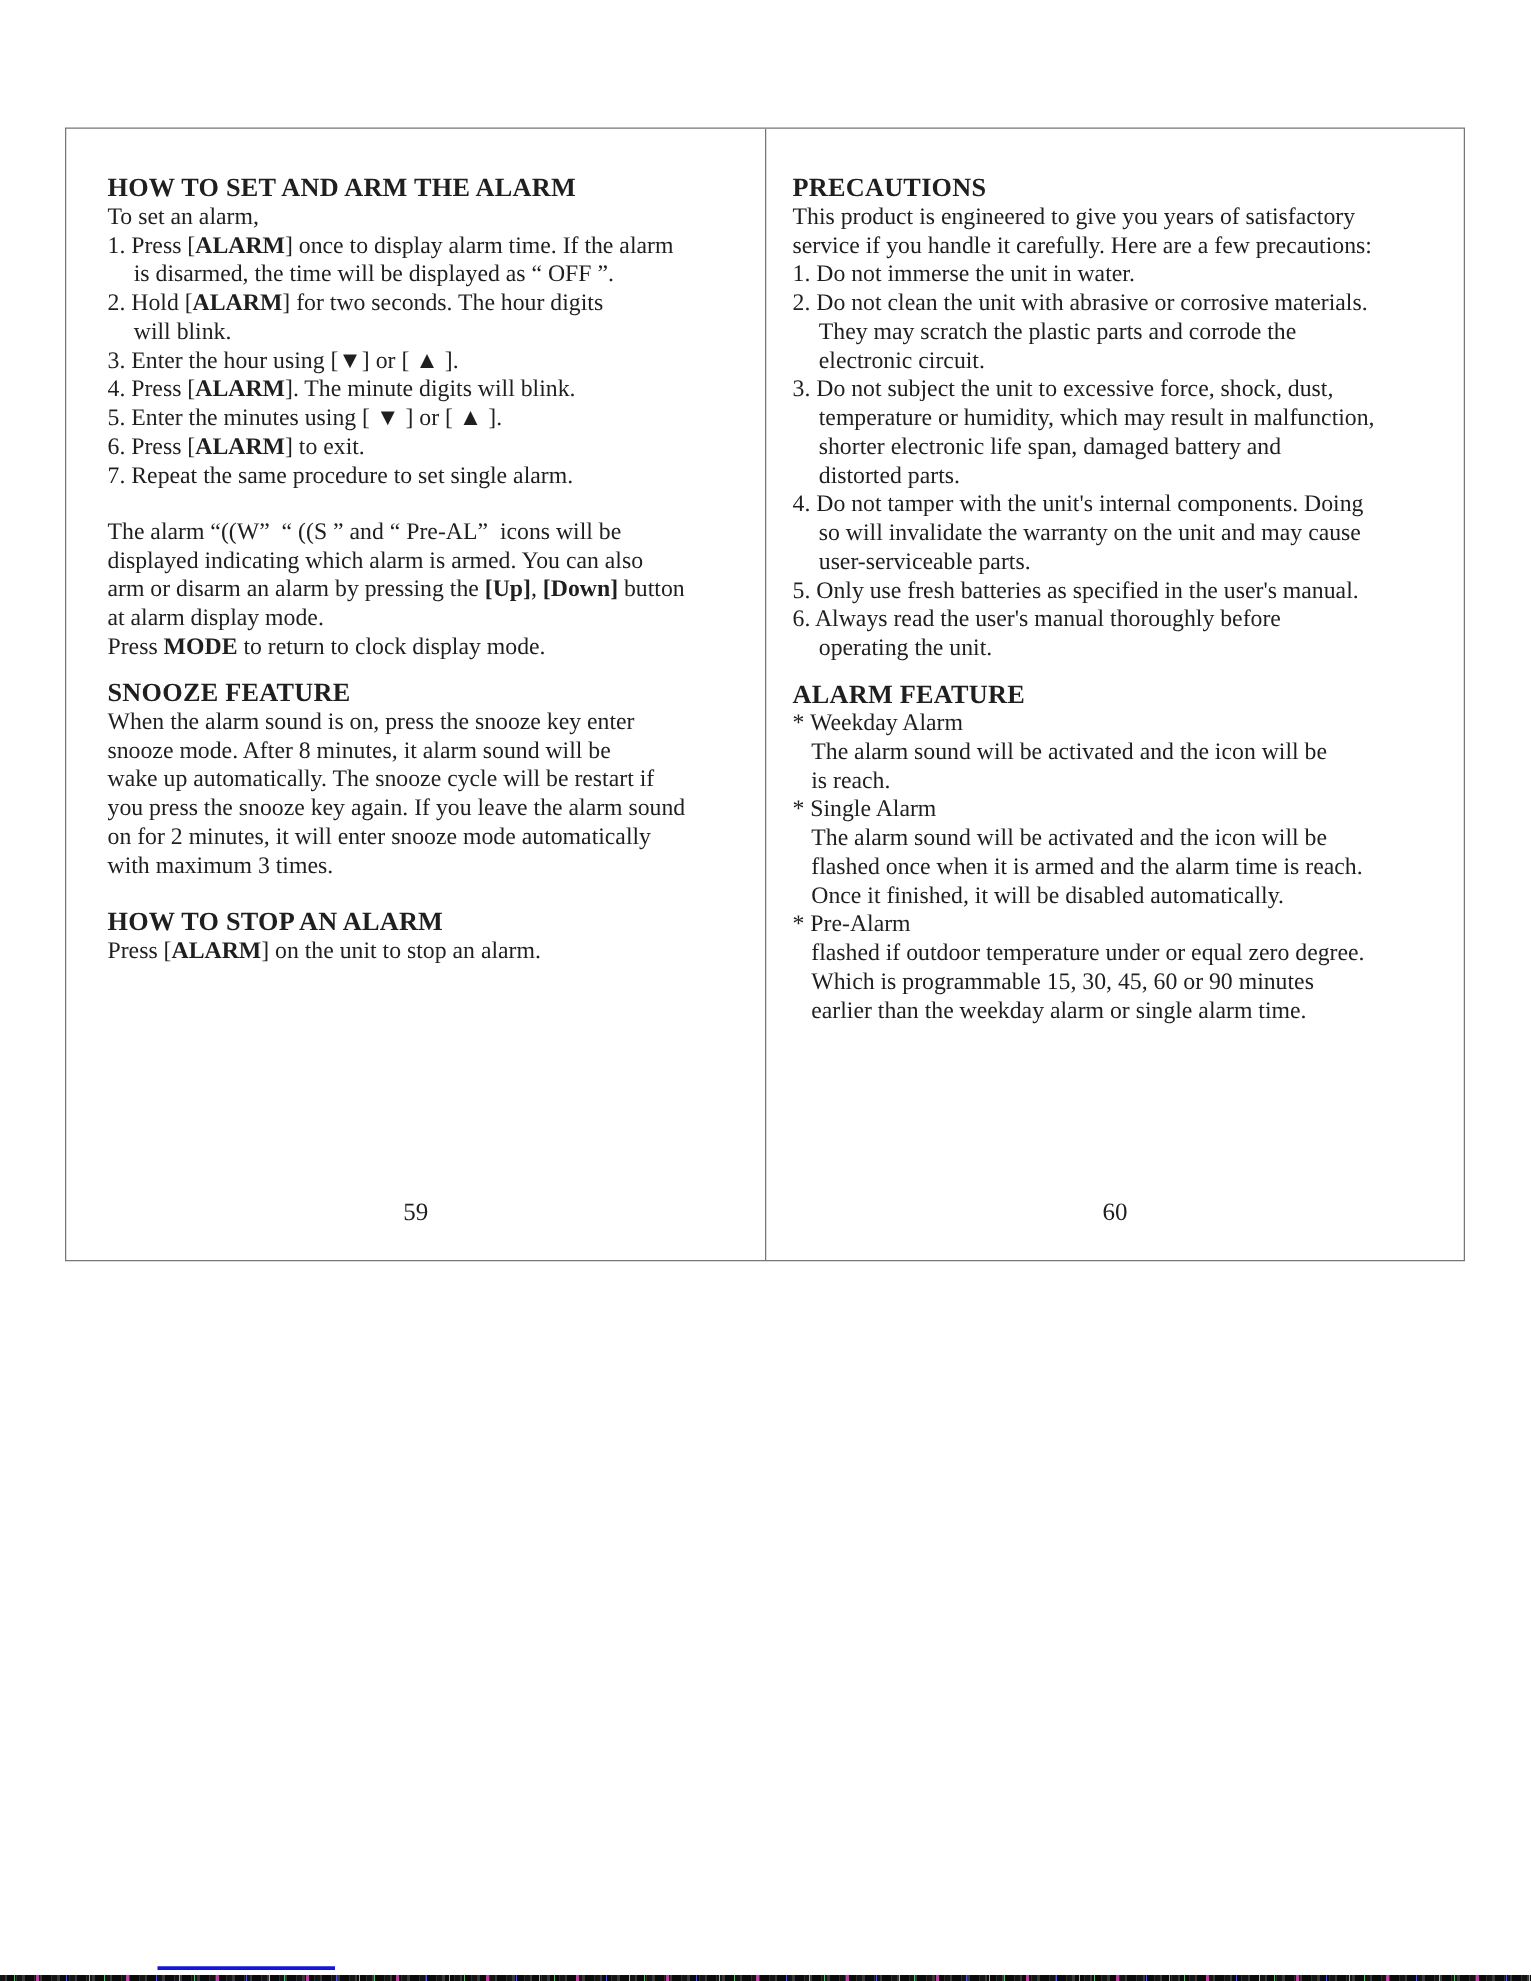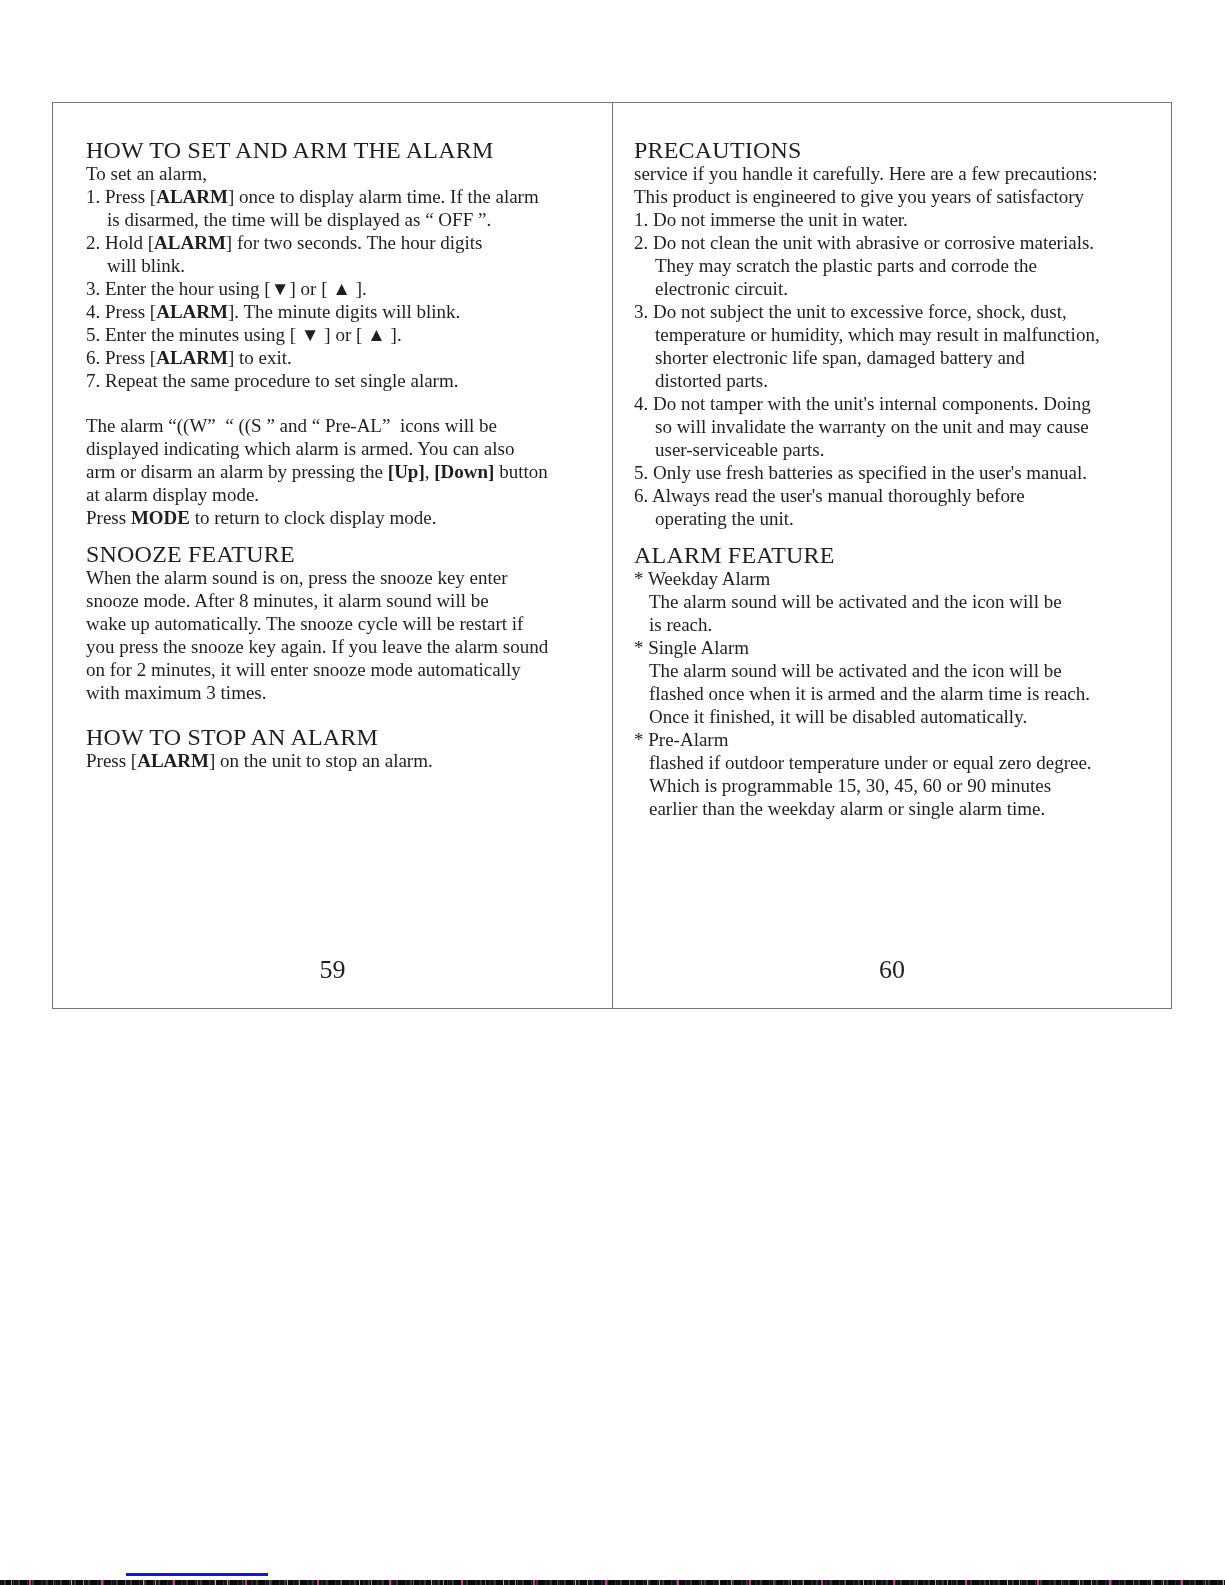--- a/index.html
+++ b/index.html
@@ -11,29 +11,29 @@
   }
   .frame{
     position:absolute;left:52px;top:102px;width:1120px;height:907px;
     box-sizing:border-box;border:1px solid var(--frame-border,#767676);
     display:flex;background:#ffffff;
   }
   .col{position:relative;box-sizing:border-box;height:100%}
   .col-left{width:560px;border-right:1px solid var(--frame-border,#767676);padding:36px 0 0 33px}
   .col-right{flex:1;padding:36px 0 0 21px}
   .tline{font-size:19px;line-height:23px;white-space:pre}
-  .tline.heading{font-weight:400;font-size:24px;letter-spacing:.2px}
+  .tline.heading{font-weight:700;font-size:21px;letter-spacing:.2px}
   .tline.ind1{padding-left:21px}
   .tline.ind2{padding-left:15px}
   .tline .b{font-weight:700}
   .gap{height:22px}
   .gap-sm{height:14px}
   .pagenum{
     position:absolute;bottom:28px;left:0;width:100%;
-    text-align:center;font-size:26px;line-height:20px;
+    text-align:center;font-size:20px;line-height:20px;
   }
   .footer-underline{
     position:absolute;left:126px;top:1573px;width:142px;height:3px;
     background:var(--underline-color,#1414dd);
   }
   .noise-strip{
     position:absolute;left:0;top:1580px;width:1225px;height:5px;
     background-color:var(--noise-base,#060606);
     background-image:
       repeating-linear-gradient(90deg,
@@ -78,22 +78,22 @@
         <div class="tline"><span>with maximum 3 times.</span></div>
         <div class="gap"></div>
         <div class="tline heading"><span>HOW TO STOP AN ALARM</span></div>
         <div class="tline"><span>Press [</span><span class="b">ALARM</span><span>] on the unit to stop an alarm.</span></div>
       </div>
     <div class="pagenum">59</div>
   </div>
   <div class="col col-right">
     <div class="col-content">
         <div class="tline heading"><span>PRECAUTIONS</span></div>
+        <div class="tline"><span>This product is engineered to give you years of satisfactory</span></div>
         <div class="tline"><span>service if you handle it carefully. Here are a few precautions:</span></div>
-        <div class="tline"><span>This product is engineered to give you years of satisfactory</span></div>
         <div class="tline"><span>1. Do not immerse the unit in water.</span></div>
         <div class="tline"><span>2. Do not clean the unit with abrasive or corrosive materials.</span></div>
         <div class="tline ind1"><span>They may scratch the plastic parts and corrode the</span></div>
         <div class="tline ind1"><span>electronic circuit.</span></div>
         <div class="tline"><span>3. Do not subject the unit to excessive force, shock, dust,</span></div>
         <div class="tline ind1"><span>temperature or humidity, which may result in malfunction,</span></div>
         <div class="tline ind1"><span>shorter electronic life span, damaged battery and</span></div>
         <div class="tline ind1"><span>distorted parts.</span></div>
         <div class="tline"><span>4. Do not tamper with the unit's internal components. Doing</span></div>
         <div class="tline ind1"><span>so will invalidate the warranty on the unit and may cause</span></div>

